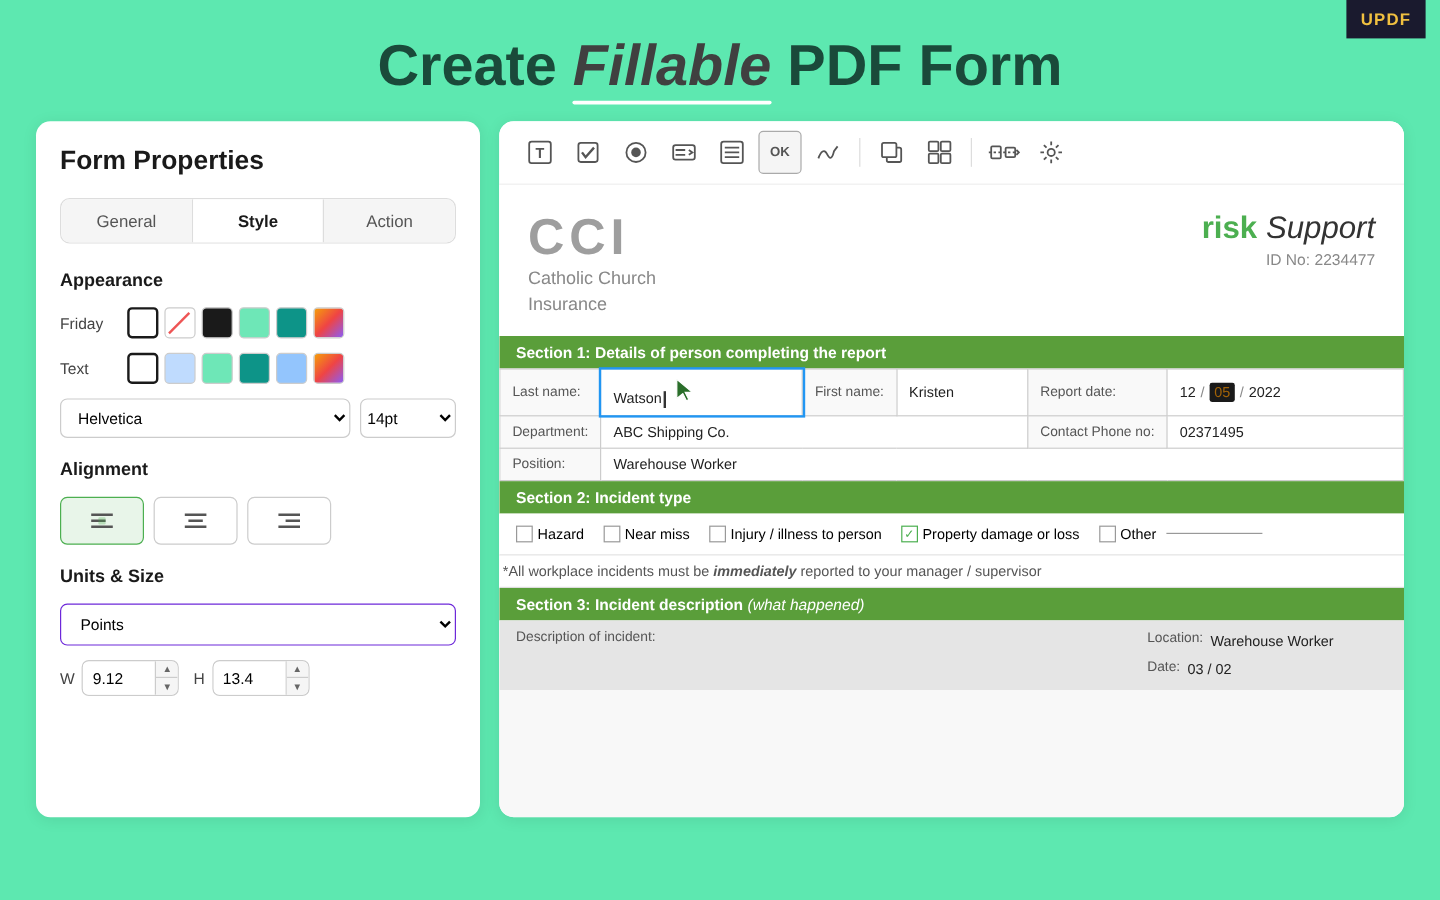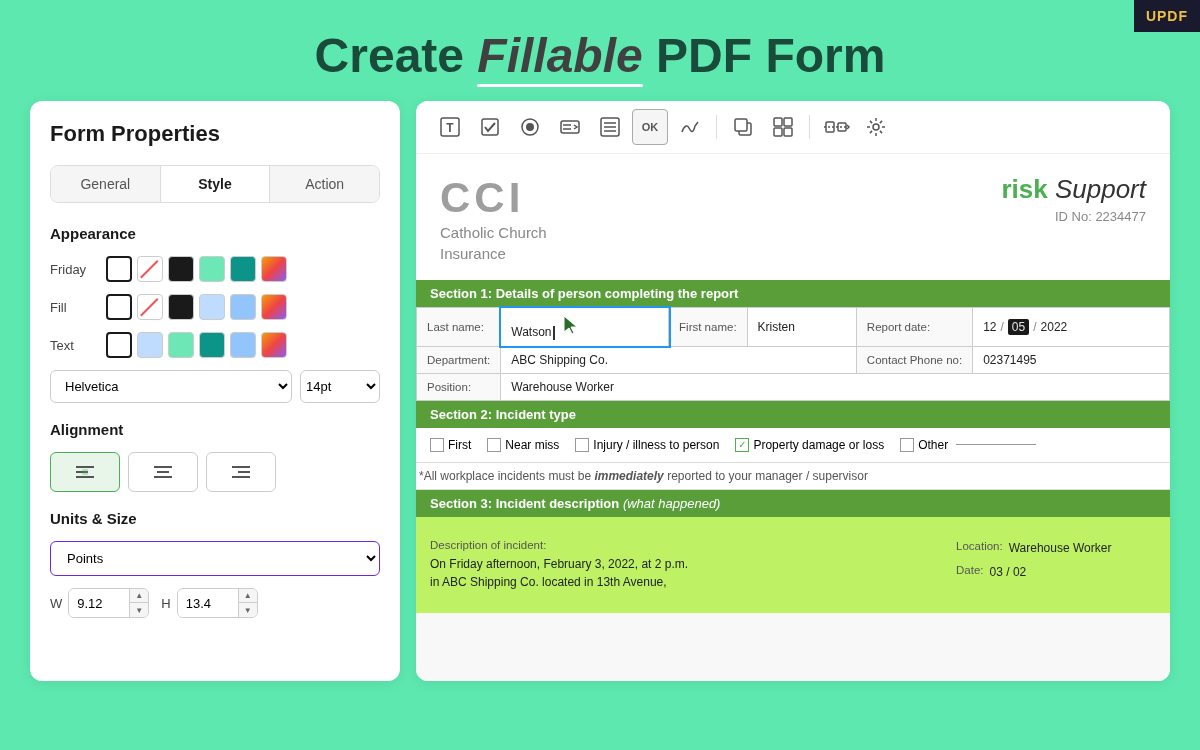--- a/index.html
+++ b/index.html
@@ -8,21 +8,21 @@
       height: 750px;
       overflow: hidden;
       background: #5de8b0;
       font-family: Arial, sans-serif;
       position: relative;
     }
 
     
     .updf-badge {
       position: absolute;
-      top: 0; right: 0;
+      top: 0; right: 12px;
       background: #1a1a2e;
       color: white;
       font-weight: bold;
       font-size: 14px;
       padding: 8px 12px;
       letter-spacing: 1px;
       z-index: 100;
     }
     .updf-badge span { color: #f0c040; }
 
@@ -438,22 +438,22 @@
       padding: 6px 3px;
       font-size: 12px;
       color: #555;
       background: white;
       border-bottom: 1px solid #ddd;
     }
     .note-row .immediately { font-weight: bold; font-style: italic; }
 
     
     .desc-section {
-      padding: 22px 14px;
-      background: #bef264;
+      padding: 8px 14px;
+      background: #e5e5e5;
       font-size: 12px;
       display: flex;
       gap: 16px;
     }
     .desc-left { flex: 1; }
     .desc-right { width: 200px; }
     .desc-label { color: #555; font-size: 11.5px; margin-bottom: 4px; }
     .desc-text { font-size: 12px; color: #222; line-height: 1.5; }
 
     
@@ -469,21 +469,21 @@
     
     .date-fields {
       display: flex;
       align-items: center;
       gap: 4px;
       font-size: 12px;
     }
     .date-sep { color: #888; }
     .date-highlight {
       background: #1a1a1a;
-      color: #e5e5e5;
+      color: #a16207;
       padding: 1px 4px;
       border-radius: 2px;
     }
   </style>
 </head>
 <body>
 
 <div class="updf-badge">
   <span>UP</span><span style="color:#f0c040;">DF</span>
 </div>
@@ -510,31 +510,20 @@
       <div class="color-swatches">
         <div class="swatch swatch-border"></div>
         <div class="swatch swatch-slash"></div>
         <div class="swatch swatch-black"></div>
         <div class="swatch swatch-mint"></div>
         <div class="swatch swatch-teal"></div>
         <div class="swatch swatch-gradient"></div>
       </div>
     </div>
 
-    <div class="prop-row">
-      <div class="prop-label">Fill</div>
-      <div class="color-swatches">
-        <div class="swatch swatch-border"></div>
-        <div class="swatch swatch-slash"></div>
-        <div class="swatch swatch-dark"></div>
-        <div class="swatch swatch-light-blue"></div>
-        <div class="swatch swatch-light-blue2"></div>
-        <div class="swatch swatch-gradient2"></div>
-      </div>
-    </div>
 
     <div class="prop-row">
       <div class="prop-label">Text</div>
       <div class="color-swatches">
         <div class="swatch swatch-border"></div>
         <div class="swatch swatch-light-blue"></div>
         <div class="swatch swatch-mint2"></div>
         <div class="swatch swatch-teal2"></div>
         <div class="swatch swatch-light-blue2"></div>
         <div class="swatch swatch-gradient2"></div>
@@ -746,21 +735,21 @@
             <td class="form-value-cell" colspan="5">Warehouse Worker</td>
           </tr>
         </tbody>
           </table>
 
         <div class="section-header">Section 2: Incident type</div>
 
         <div class="incident-row">
           <div class="incident-item">
             <div class="checkbox-plain"></div>
-            <span>First</span>
+            <span>Hazard</span>
           </div>
           <div class="incident-item">
             <div class="checkbox-plain"></div>
             <span>Near miss</span>
           </div>
           <div class="incident-item">
             <div class="checkbox-plain"></div>
             <span>Injury / illness to person</span>
           </div>
           <div class="incident-item">
@@ -779,24 +768,20 @@
         </div>
 
         <div class="section-header">
           <span>Section 3: Incident description</span>
           <span class="what-happened">(what happened)</span>
         </div>
 
         <div class="desc-section">
           <div class="desc-left">
             <div class="desc-label">Description of incident:</div>
-            <div class="desc-text">
-              <span>On Friday afternoon, February 3, 2022, at 2 p.m.</span><br>
-              <span>in ABC Shipping Co. located in 13th Avenue,</span>
-            </div>
           </div>
           <div class="desc-right">
             <div style="display:flex; gap:6px; align-items:center; margin-bottom:6px;">
               <span class="desc-label">Location:</span>
               <span class="desc-text">Warehouse Worker</span>
             </div>
             <div style="display:flex; gap:6px; align-items:center;">
               <span class="desc-label">Date:</span>
               <span class="desc-text">
                 <span>03</span> / <span>02</span>

